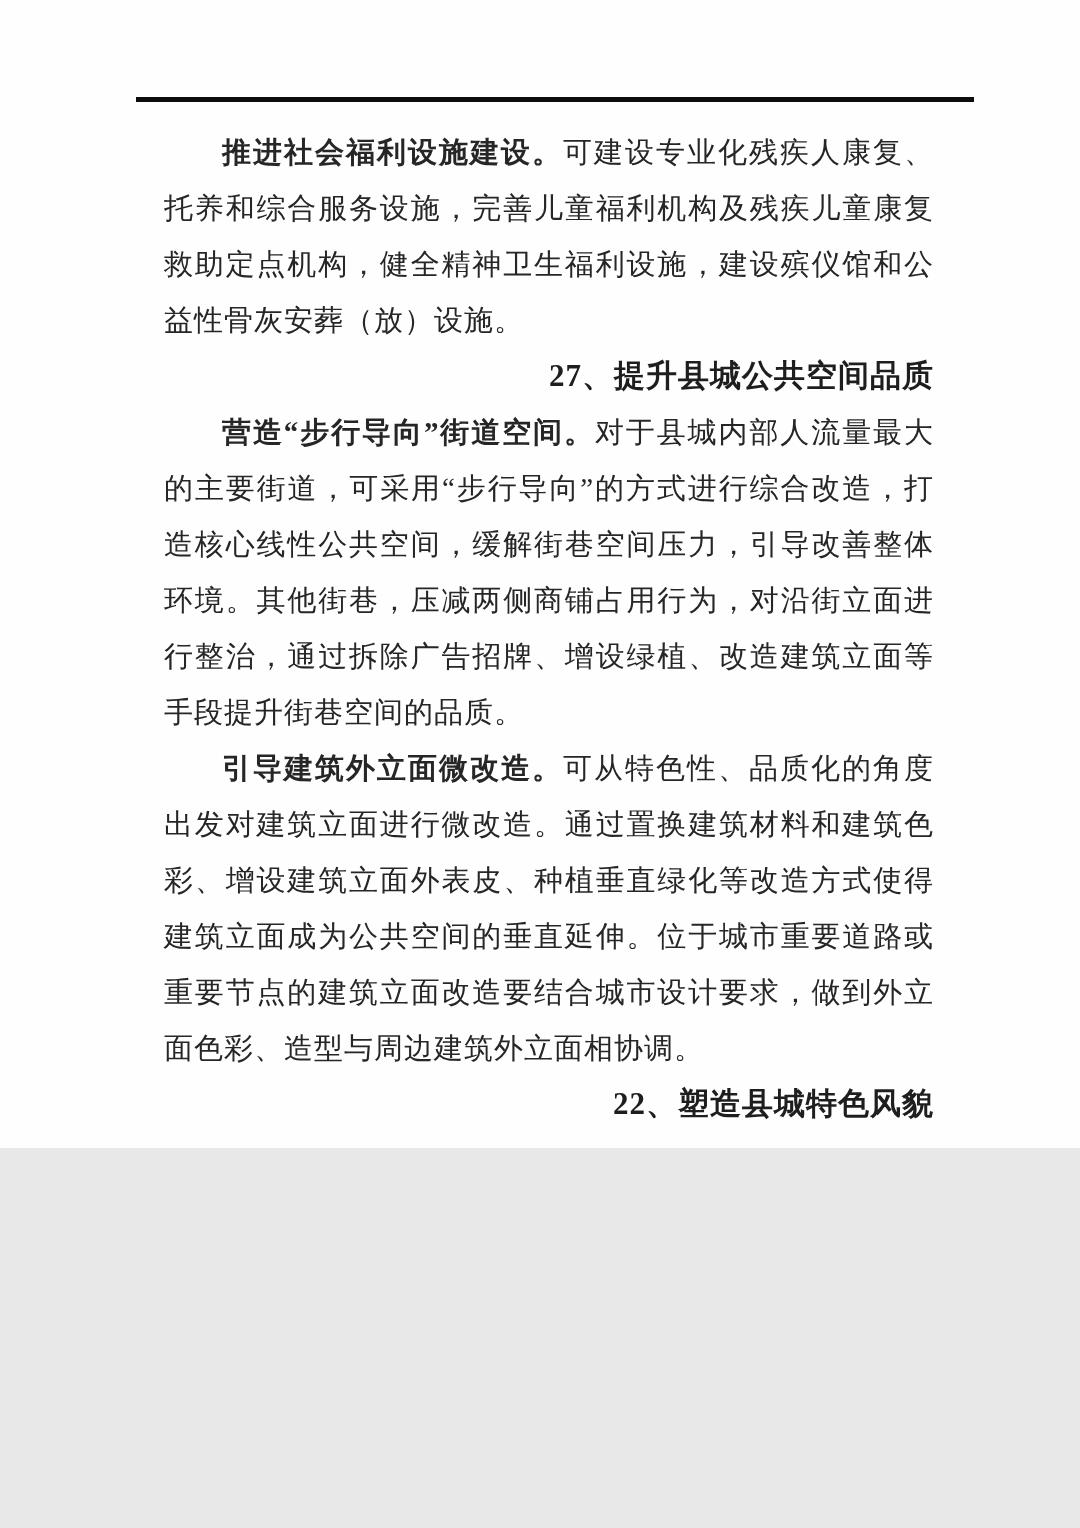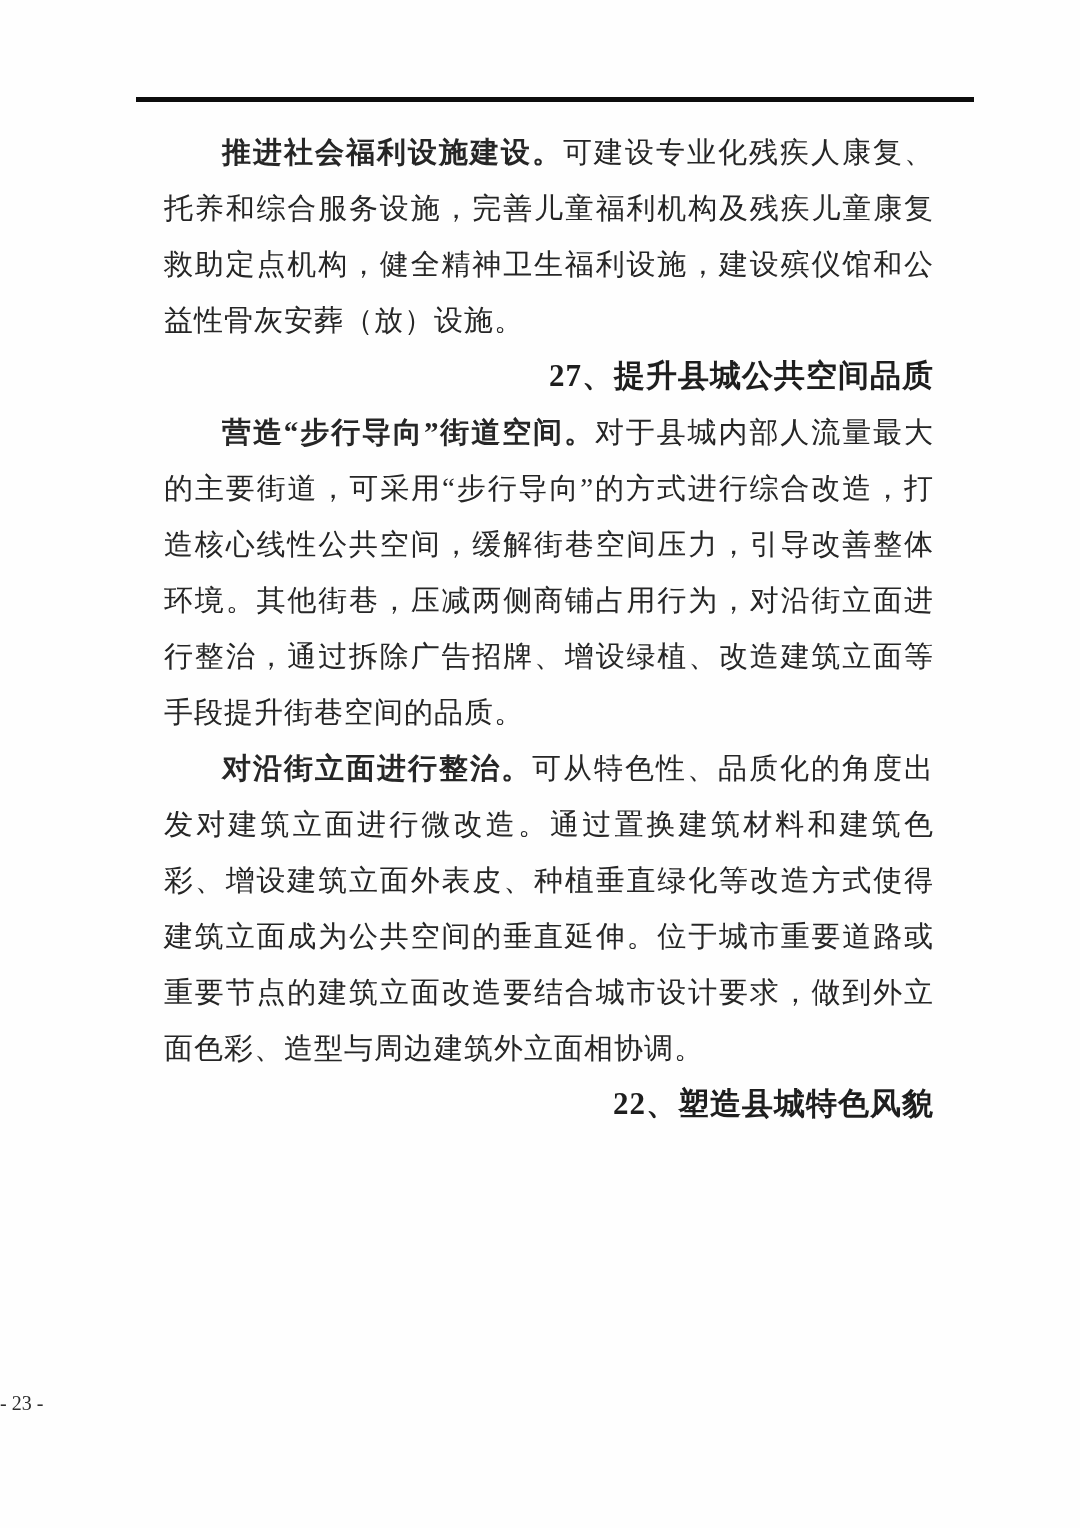--- a/index.html
+++ b/index.html
@@ -3,21 +3,21 @@
 <meta charset="utf-8">
 <style>
   html, body {
     margin: 0;
     padding: 0;
     background: #e8e8e8;
   }
   .page {
     position: relative;
     width: 1080px;
-    height: 1528px;
+    height: 1148px;
     margin: 0 auto;
     background: #fefefe;
     font-family: "Liberation Serif", "DejaVu Serif", serif;
     overflow: hidden;
   }
   .top-rule {
     position: absolute;
     left: 136px;
     top: 97px;
     width: 838px;
@@ -72,21 +72,21 @@
 
   <div class="content">
 
     <p class="para"><span class="lead">推进社会福利设施建设。</span><span>可建设专业化残疾人康复、托养和综合服务设施，完善儿童福利机构及残疾儿童康复救助定点机构，健全精神卫生福利设施，建设殡仪馆和公益性骨灰安葬（放）设施。</span></p>
 
     <h2 class="heading">27、提升县城公共空间品质</h2>
 
     <p class="para"><span class="lead">营造“步行导向”街道空间。</span><span>对于县城内部人流量最大的主要街道，可采用“步行导向”的方式进行综合改造，打造核心线性公共空间，缓解街巷空间压力，引导改善整体环境。其他街巷，压减两侧商铺占用行为，对沿街立面进行整治，通过拆除广告招牌、增设绿植、改造建筑立面等手段提升街巷空间的品质。</span></p>
 
 
-    <p class="para"><span class="lead">对沿街立面进行整治。</span><span>可从特色性、品质化的角度出发对建筑立面进行微改造。通过置换建筑材料和建筑色彩、增设建筑立面外表皮、种植垂直绿化等改造方式使得建筑立面成为公共空间的垂直延伸。位于城市重要道路或重要节点的建筑立面改造要结合城市设计要求，做到外立面色彩、造型与周边建筑外立面相协调。</span></p>
+    <p class="para"><span class="lead">引导建筑外立面微改造。</span><span>可从特色性、品质化的角度出发对建筑立面进行微改造。通过置换建筑材料和建筑色彩、增设建筑立面外表皮、种植垂直绿化等改造方式使得建筑立面成为公共空间的垂直延伸。位于城市重要道路或重要节点的建筑立面改造要结合城市设计要求，做到外立面色彩、造型与周边建筑外立面相协调。</span></p>
 
     <h2 class="heading">22、塑造县城特色风貌</h2>
 
     <p class="para"></p>
 
   </div>
 
   <div class="page-number">- 23 -</div>
 
 </div>

